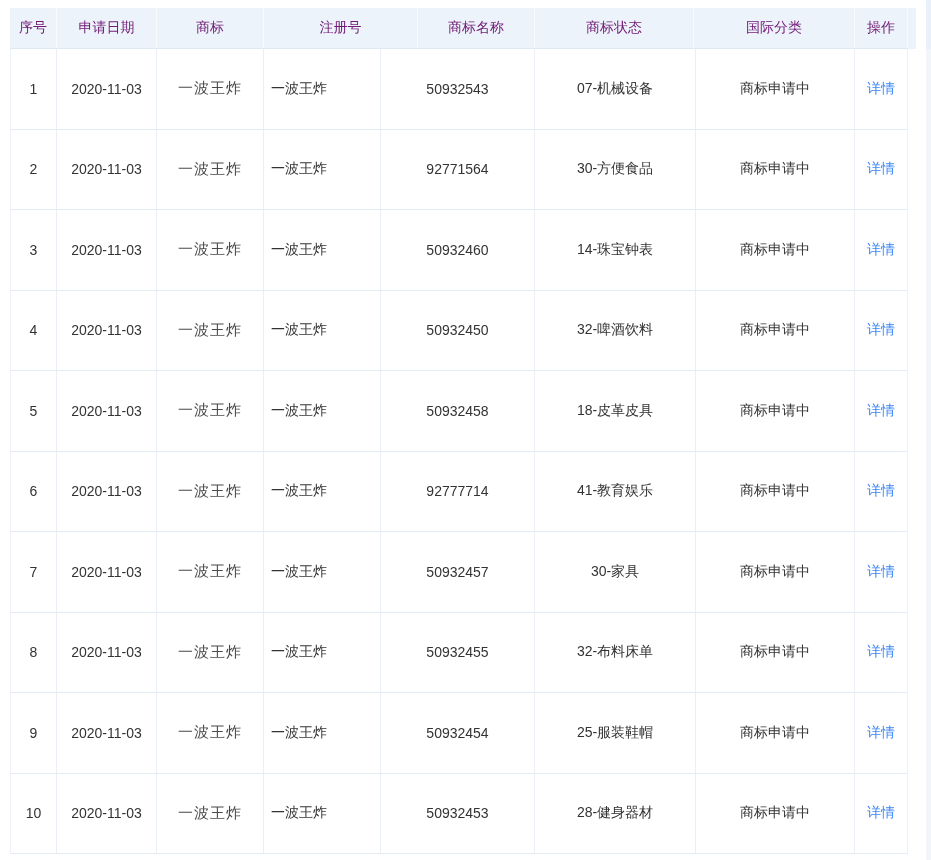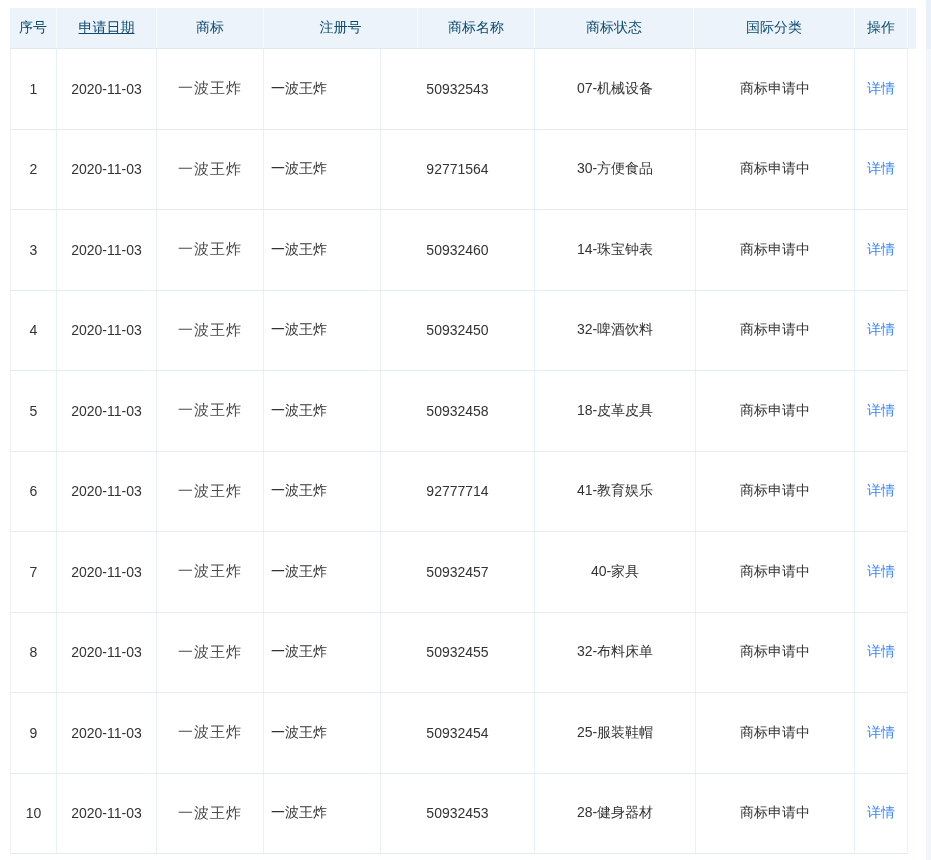--- a/index.html
+++ b/index.html
@@ -27,21 +27,21 @@
     height: 41px;
     background: #edf3fb;
     border-bottom: 1px solid #dfe9f3;
   }
   .th {
     display: flex;
     align-items: center;
     justify-content: center;
     height: 100%;
     border-right: 1px solid #f8fbfe;
-    color: #0c4a6e;
+    color: #701a75;
     font-size: 14px;
   }
   .th:last-child { border-right: none; }
   .thead .gutter {
     position: absolute;
     left: 898px;
     top: 0;
     width: 8px;
     height: 41px;
     background: #edf3fb;
@@ -64,21 +64,21 @@
     justify-content: center;
     height: 100%;
     border-right: 1px solid #eaeff6;
     color: #333333;
     font-size: 14px;
     overflow: hidden;
   }
   .td:last-child { border-right: none; }
   
   .thead .c0 { width: 47px; }
-  .thead .c1 { width: 100px; text-decoration: underline; }
+  .thead .c1 { width: 100px; }
   .thead .c2 { width: 107px; }
   .thead .c3 { width: 117px; }
   .thead .c4 { width: 154px; }
   .thead .c5 { width: 161px; }
   .thead .c6 { width: 159px; }
   .thead .c7 { width: 53px; }
   
   .row .c0 { width: 46px; }
   .row .c1 { width: 100px; }
   .row .c2 { width: 107px; }
@@ -211,21 +211,21 @@
     <div class="td c7">
       <a class="detail-link">详情</a>
     </div>
   </div>
         <div class="row">
     <div class="td c0">7</div>
     <div class="td c1">2020-11-03</div>
     <div class="td c2 mark">一波王炸</div>
     <div class="td c3 name">一波王炸</div>
     <div class="td c4">50932457</div>
-    <div class="td c5">40-家具</div>
+    <div class="td c5">30-家具</div>
     <div class="td c6">商标申请中</div>
     <div class="td c7">
       <a class="detail-link">详情</a>
     </div>
   </div>
         <div class="row">
     <div class="td c0">8</div>
     <div class="td c1">2020-11-03</div>
     <div class="td c2 mark">一波王炸</div>
     <div class="td c3 name">一波王炸</div>

